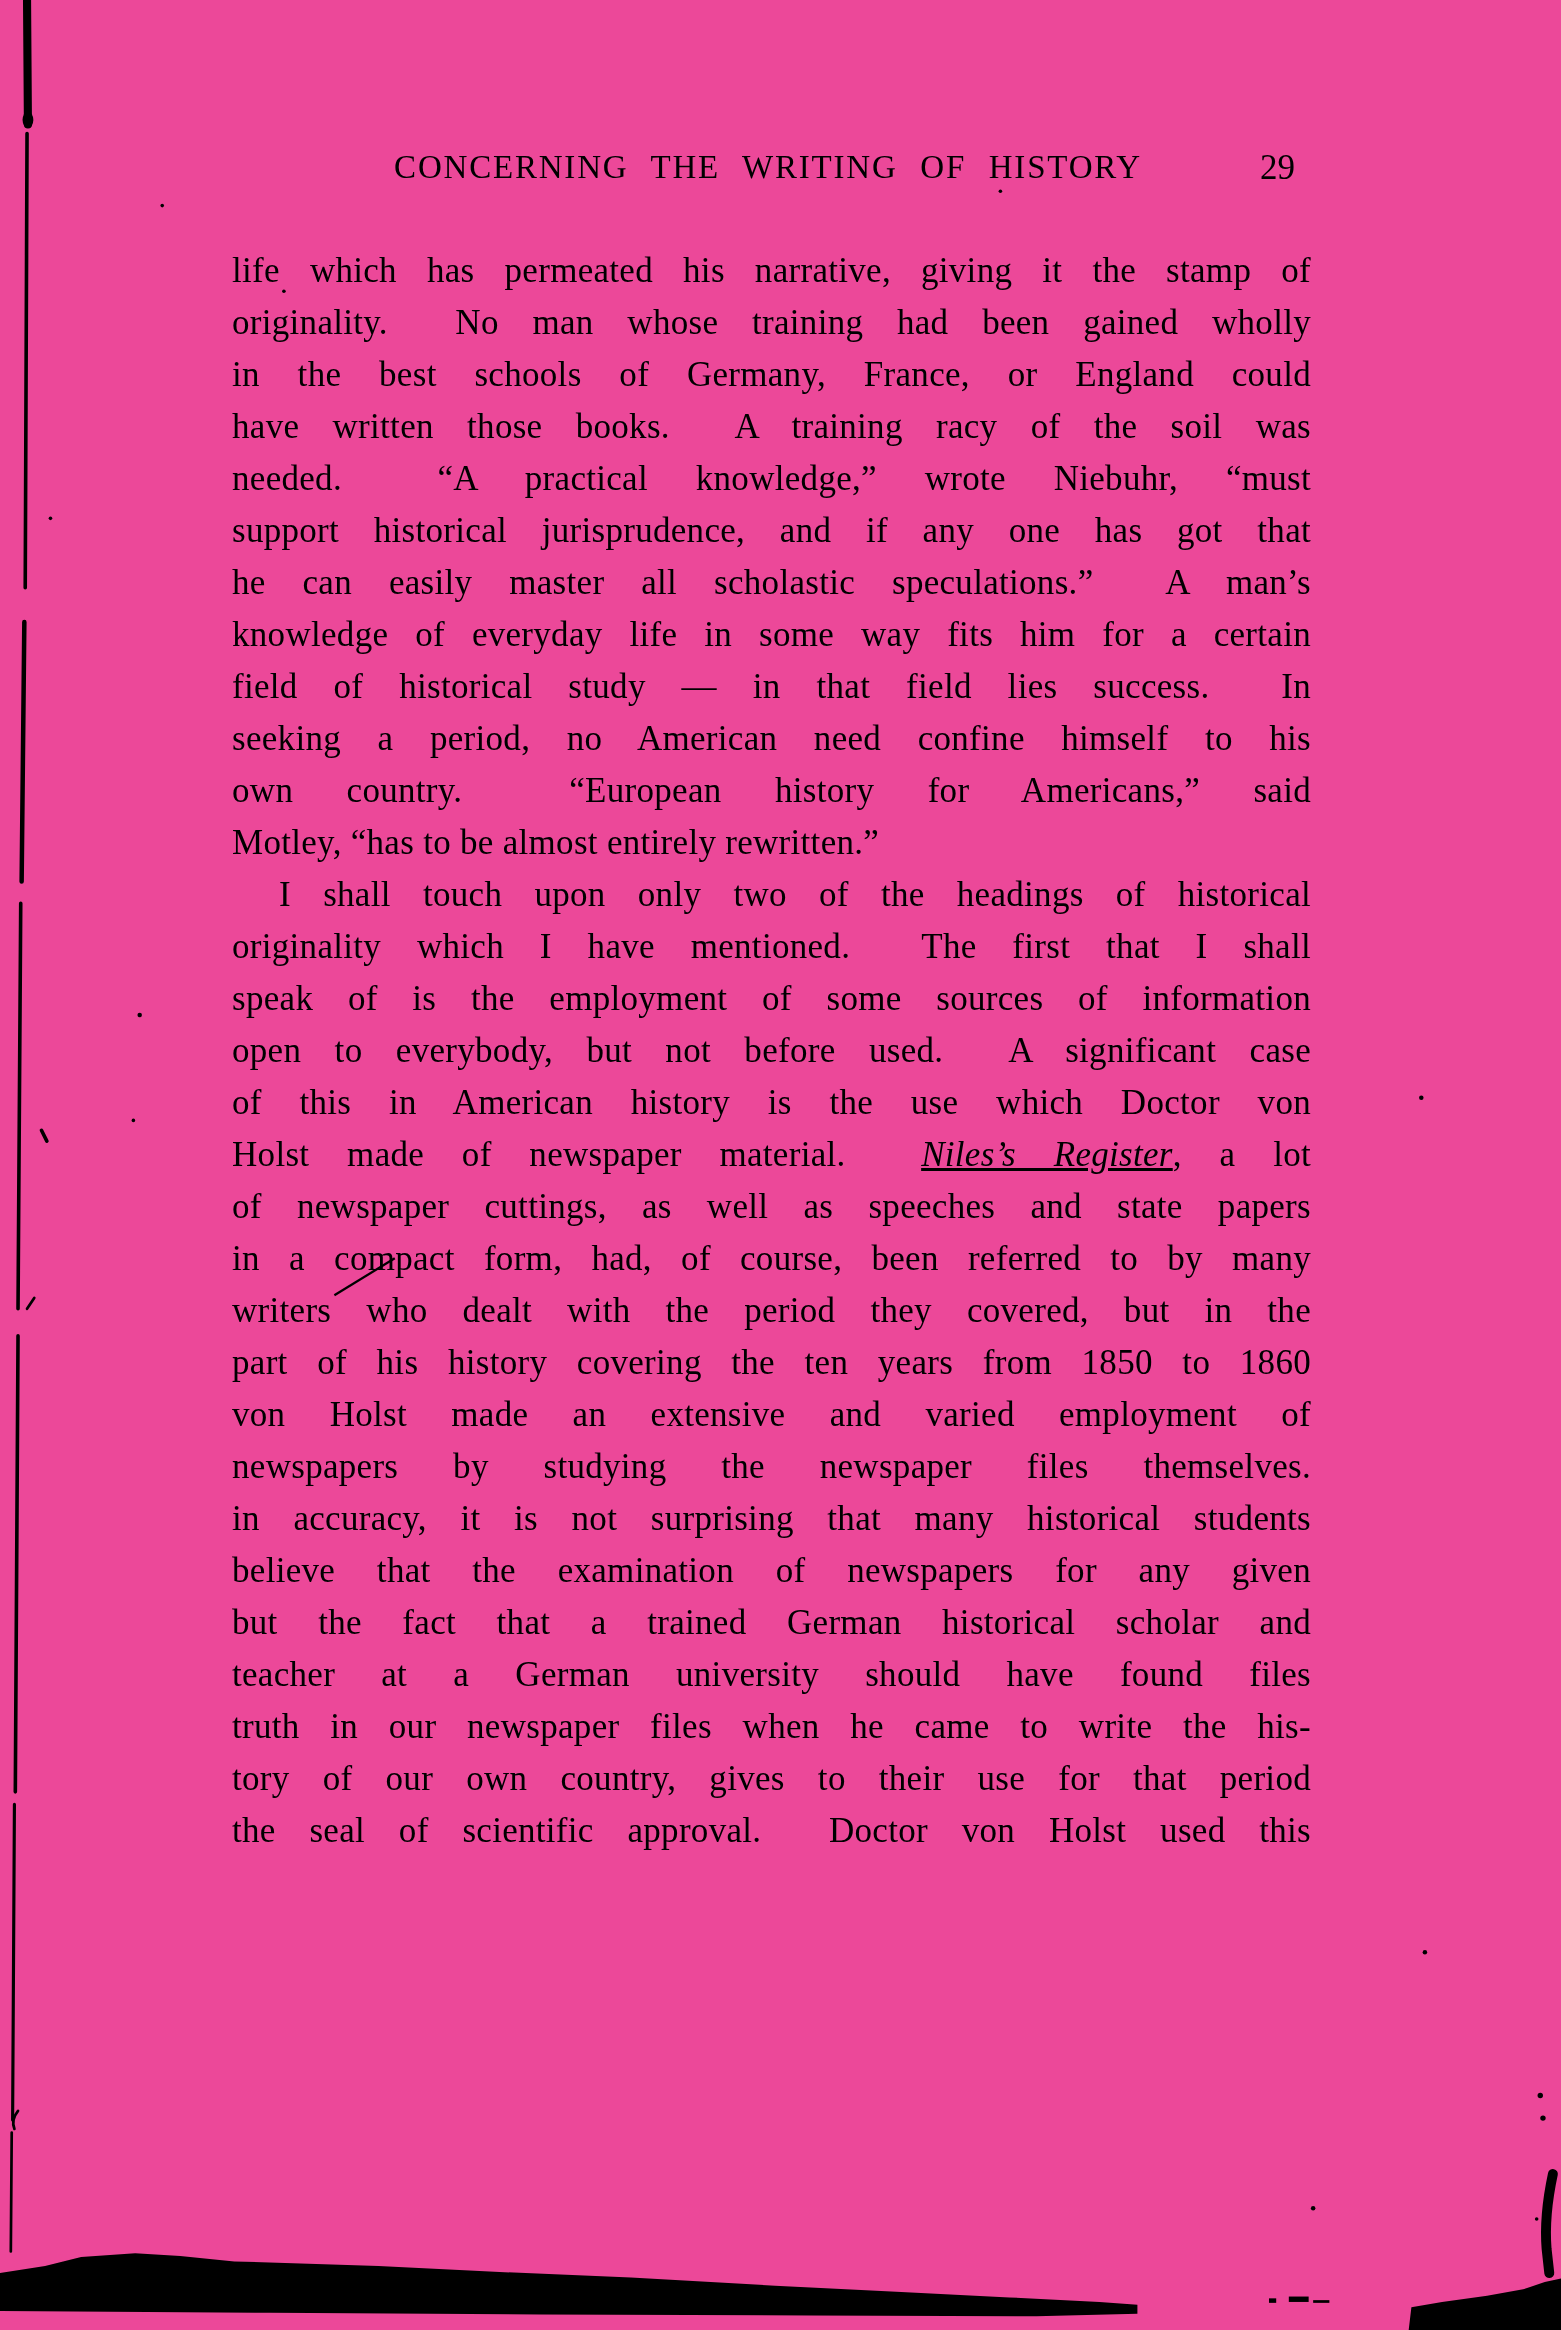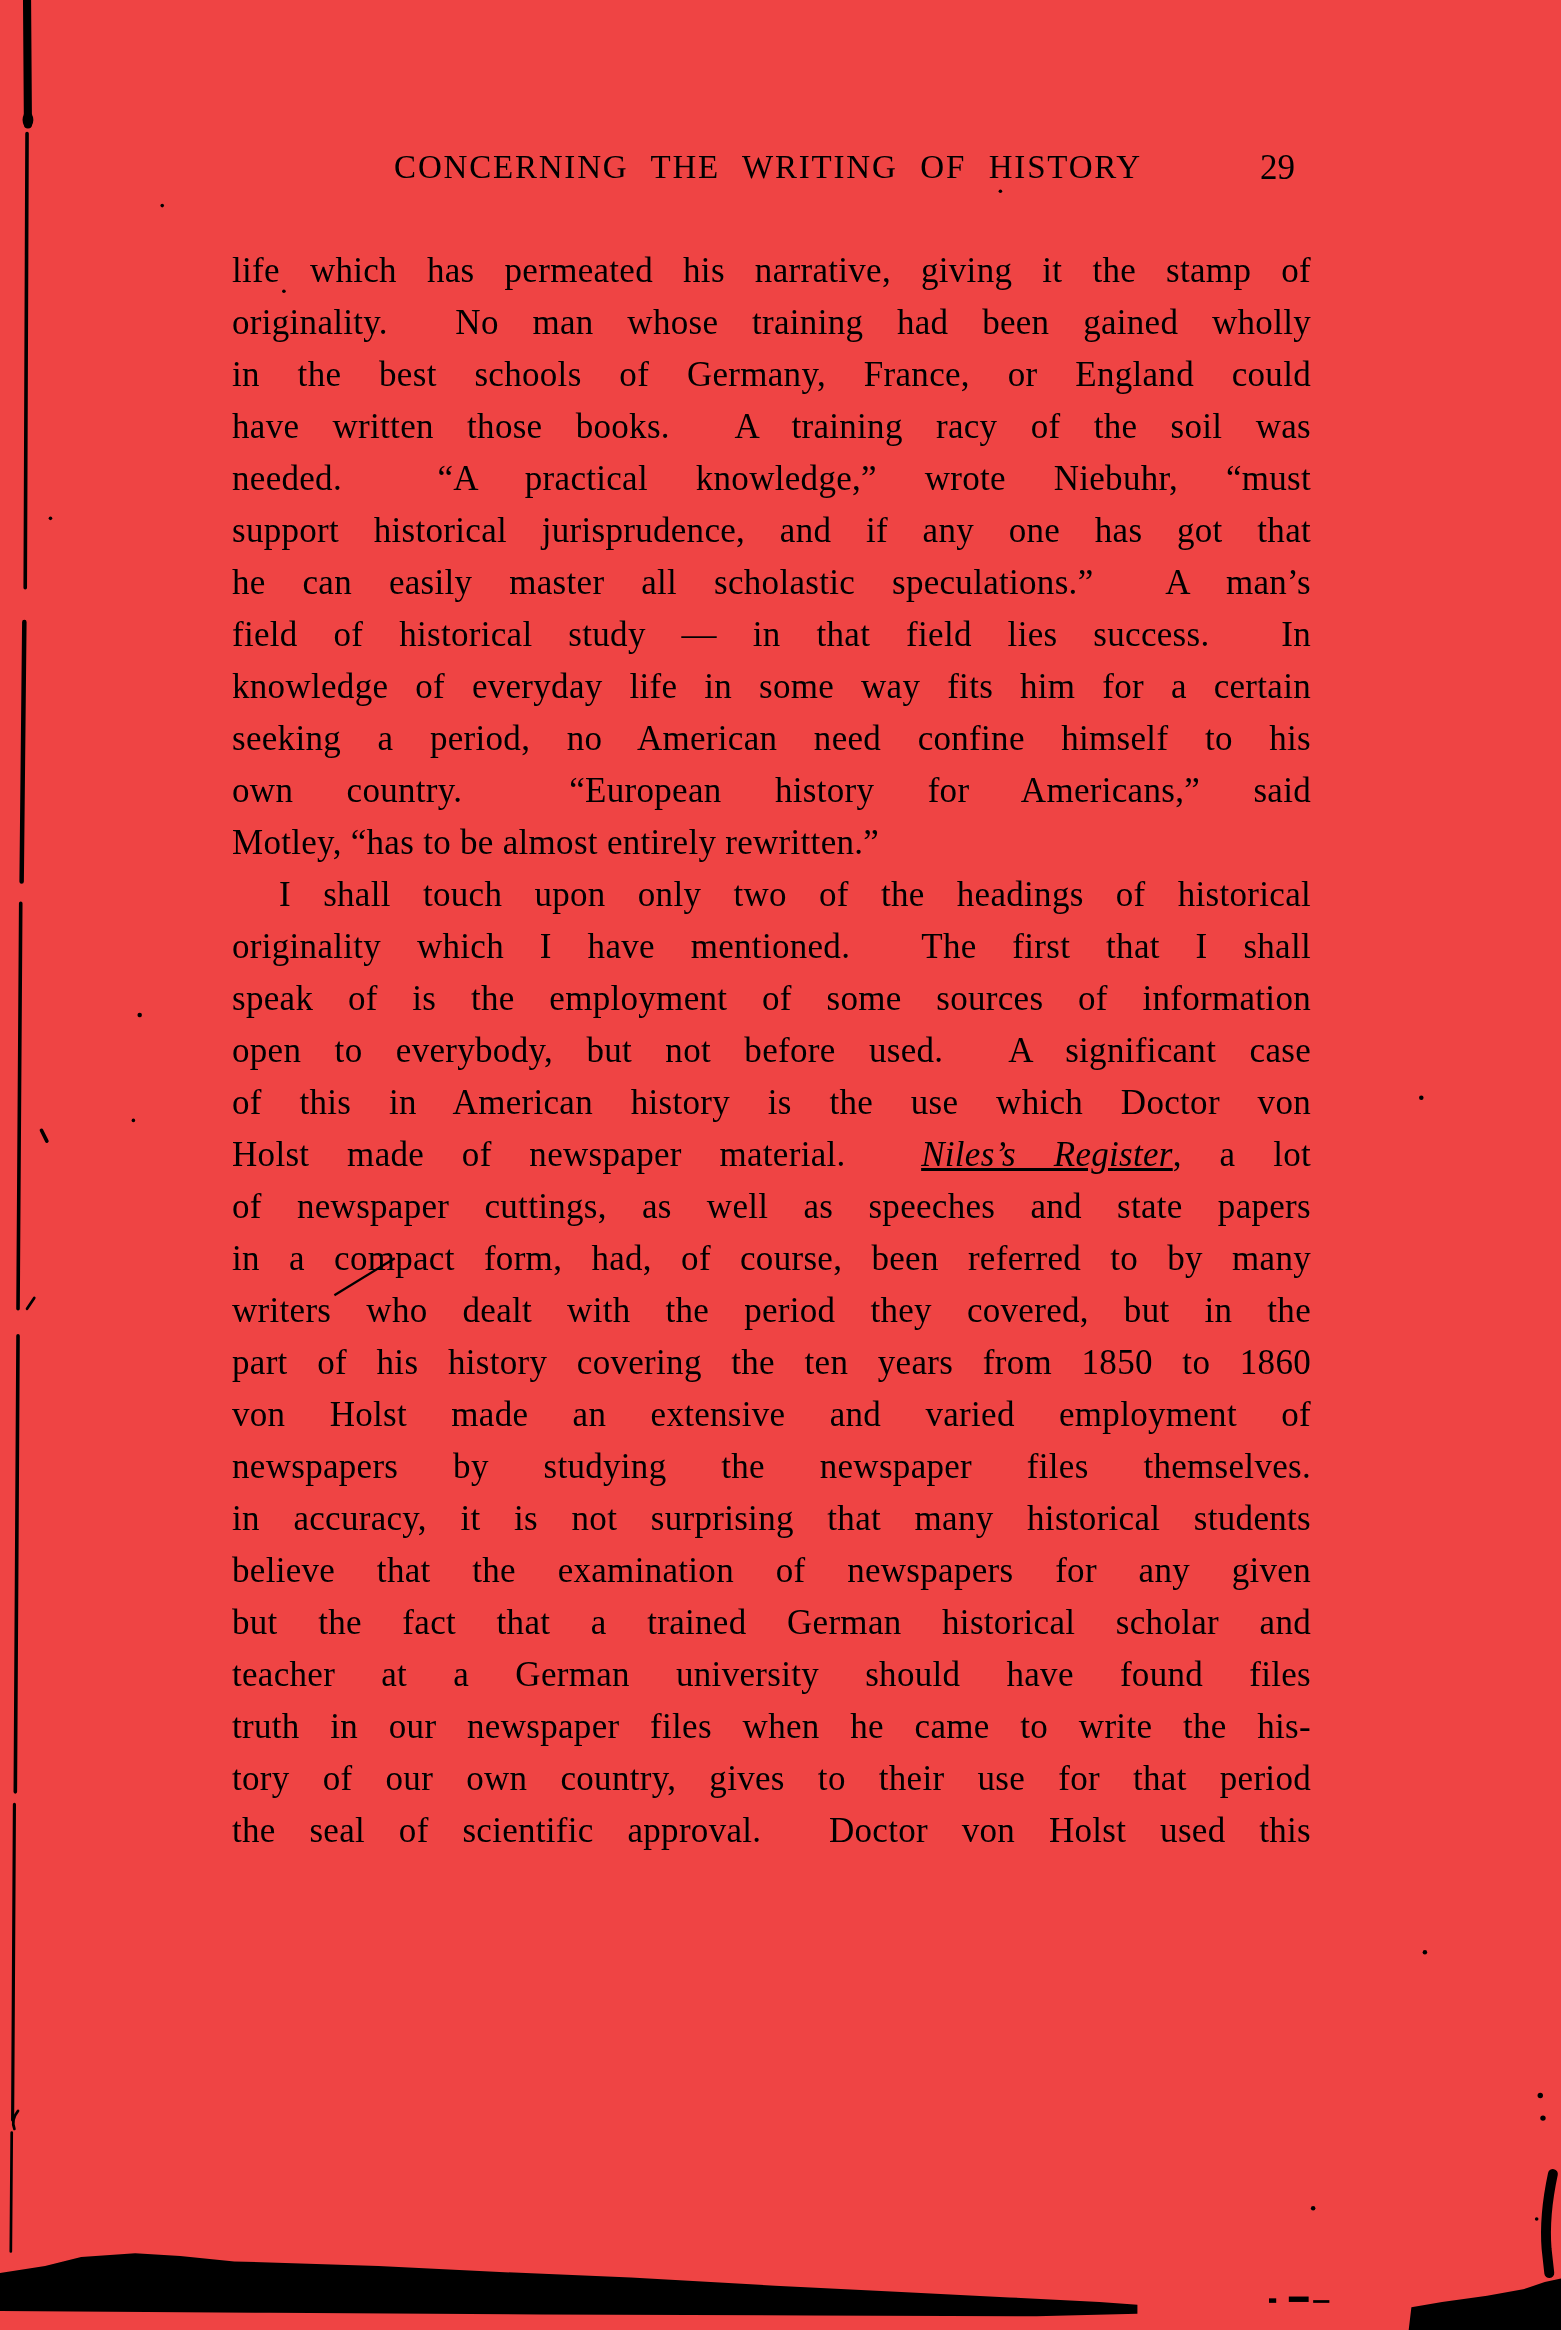--- a/index.html
+++ b/index.html
@@ -8,21 +8,21 @@
     background: #ffffff;
     color: #000000;
     font-family: "Liberation Serif", "DejaVu Serif", serif;
     overflow: hidden;
     position: relative;
   }
   .page {
     position: absolute;
     left: 0; top: 0;
     width: 1561px; height: 2330px;
-    background: #ef4444;
+    background: #ec4899;
   }
   .content {
     position: absolute;
     left: 225px; top: 146px;
     width: 1086px;
   }
   .running-head {
     position: relative;
     height: 43px;
     line-height: 43px;
@@ -76,22 +76,22 @@
     </div>
 
     <div class="body-text" id="body-lines">
         <div class="line"><span class="pre">life which has permeated his narrative, giving it the stamp of</span><span class="it"></span><span class="post"></span></div>
         <div class="line"><span class="pre">originality.&nbsp; No man whose training had been gained wholly</span><span class="it"></span><span class="post"></span></div>
         <div class="line"><span class="pre">in the best schools of Germany, France, or England could</span><span class="it"></span><span class="post"></span></div>
         <div class="line"><span class="pre">have written those books.&nbsp; A training racy of the soil was</span><span class="it"></span><span class="post"></span></div>
         <div class="line"><span class="pre">needed.&nbsp; “A practical knowledge,” wrote Niebuhr, “must</span><span class="it"></span><span class="post"></span></div>
         <div class="line"><span class="pre">support historical jurisprudence, and if any one has got that</span><span class="it"></span><span class="post"></span></div>
         <div class="line"><span class="pre">he can easily master all scholastic speculations.”&nbsp; A man’s</span><span class="it"></span><span class="post"></span></div>
+        <div class="line"><span class="pre">knowledge of everyday life in some way fits him for a certain</span><span class="it"></span><span class="post"></span></div>
         <div class="line"><span class="pre">field of historical study — in that field lies success.&nbsp; In</span><span class="it"></span><span class="post"></span></div>
-        <div class="line"><span class="pre">knowledge of everyday life in some way fits him for a certain</span><span class="it"></span><span class="post"></span></div>
         <div class="line"><span class="pre">seeking a period, no American need confine himself to his</span><span class="it"></span><span class="post"></span></div>
         <div class="line"><span class="pre">own country.&nbsp; “European history for Americans,” said</span><span class="it"></span><span class="post"></span></div>
         <div class="line para-end"><span class="pre">Motley, “has to be almost entirely rewritten.”</span><span class="it"></span><span class="post"></span></div>
         <div class="line indent"><span class="pre">I shall touch upon only two of the headings of historical</span><span class="it"></span><span class="post"></span></div>
         <div class="line"><span class="pre">originality which I have mentioned.&nbsp; The first that I shall</span><span class="it"></span><span class="post"></span></div>
         <div class="line"><span class="pre">speak of is the employment of some sources of information</span><span class="it"></span><span class="post"></span></div>
         <div class="line"><span class="pre">open to everybody, but not before used.&nbsp; A significant case</span><span class="it"></span><span class="post"></span></div>
         <div class="line"><span class="pre">of this in American history is the use which Doctor von</span><span class="it"></span><span class="post"></span></div>
         <div class="line"><span class="pre">Holst made of newspaper material.&nbsp; </span><span class="it">Niles’s Register</span><span class="post">, a lot</span></div>
         <div class="line"><span class="pre">of newspaper cuttings, as well as speeches and state papers</span><span class="it"></span><span class="post"></span></div>

